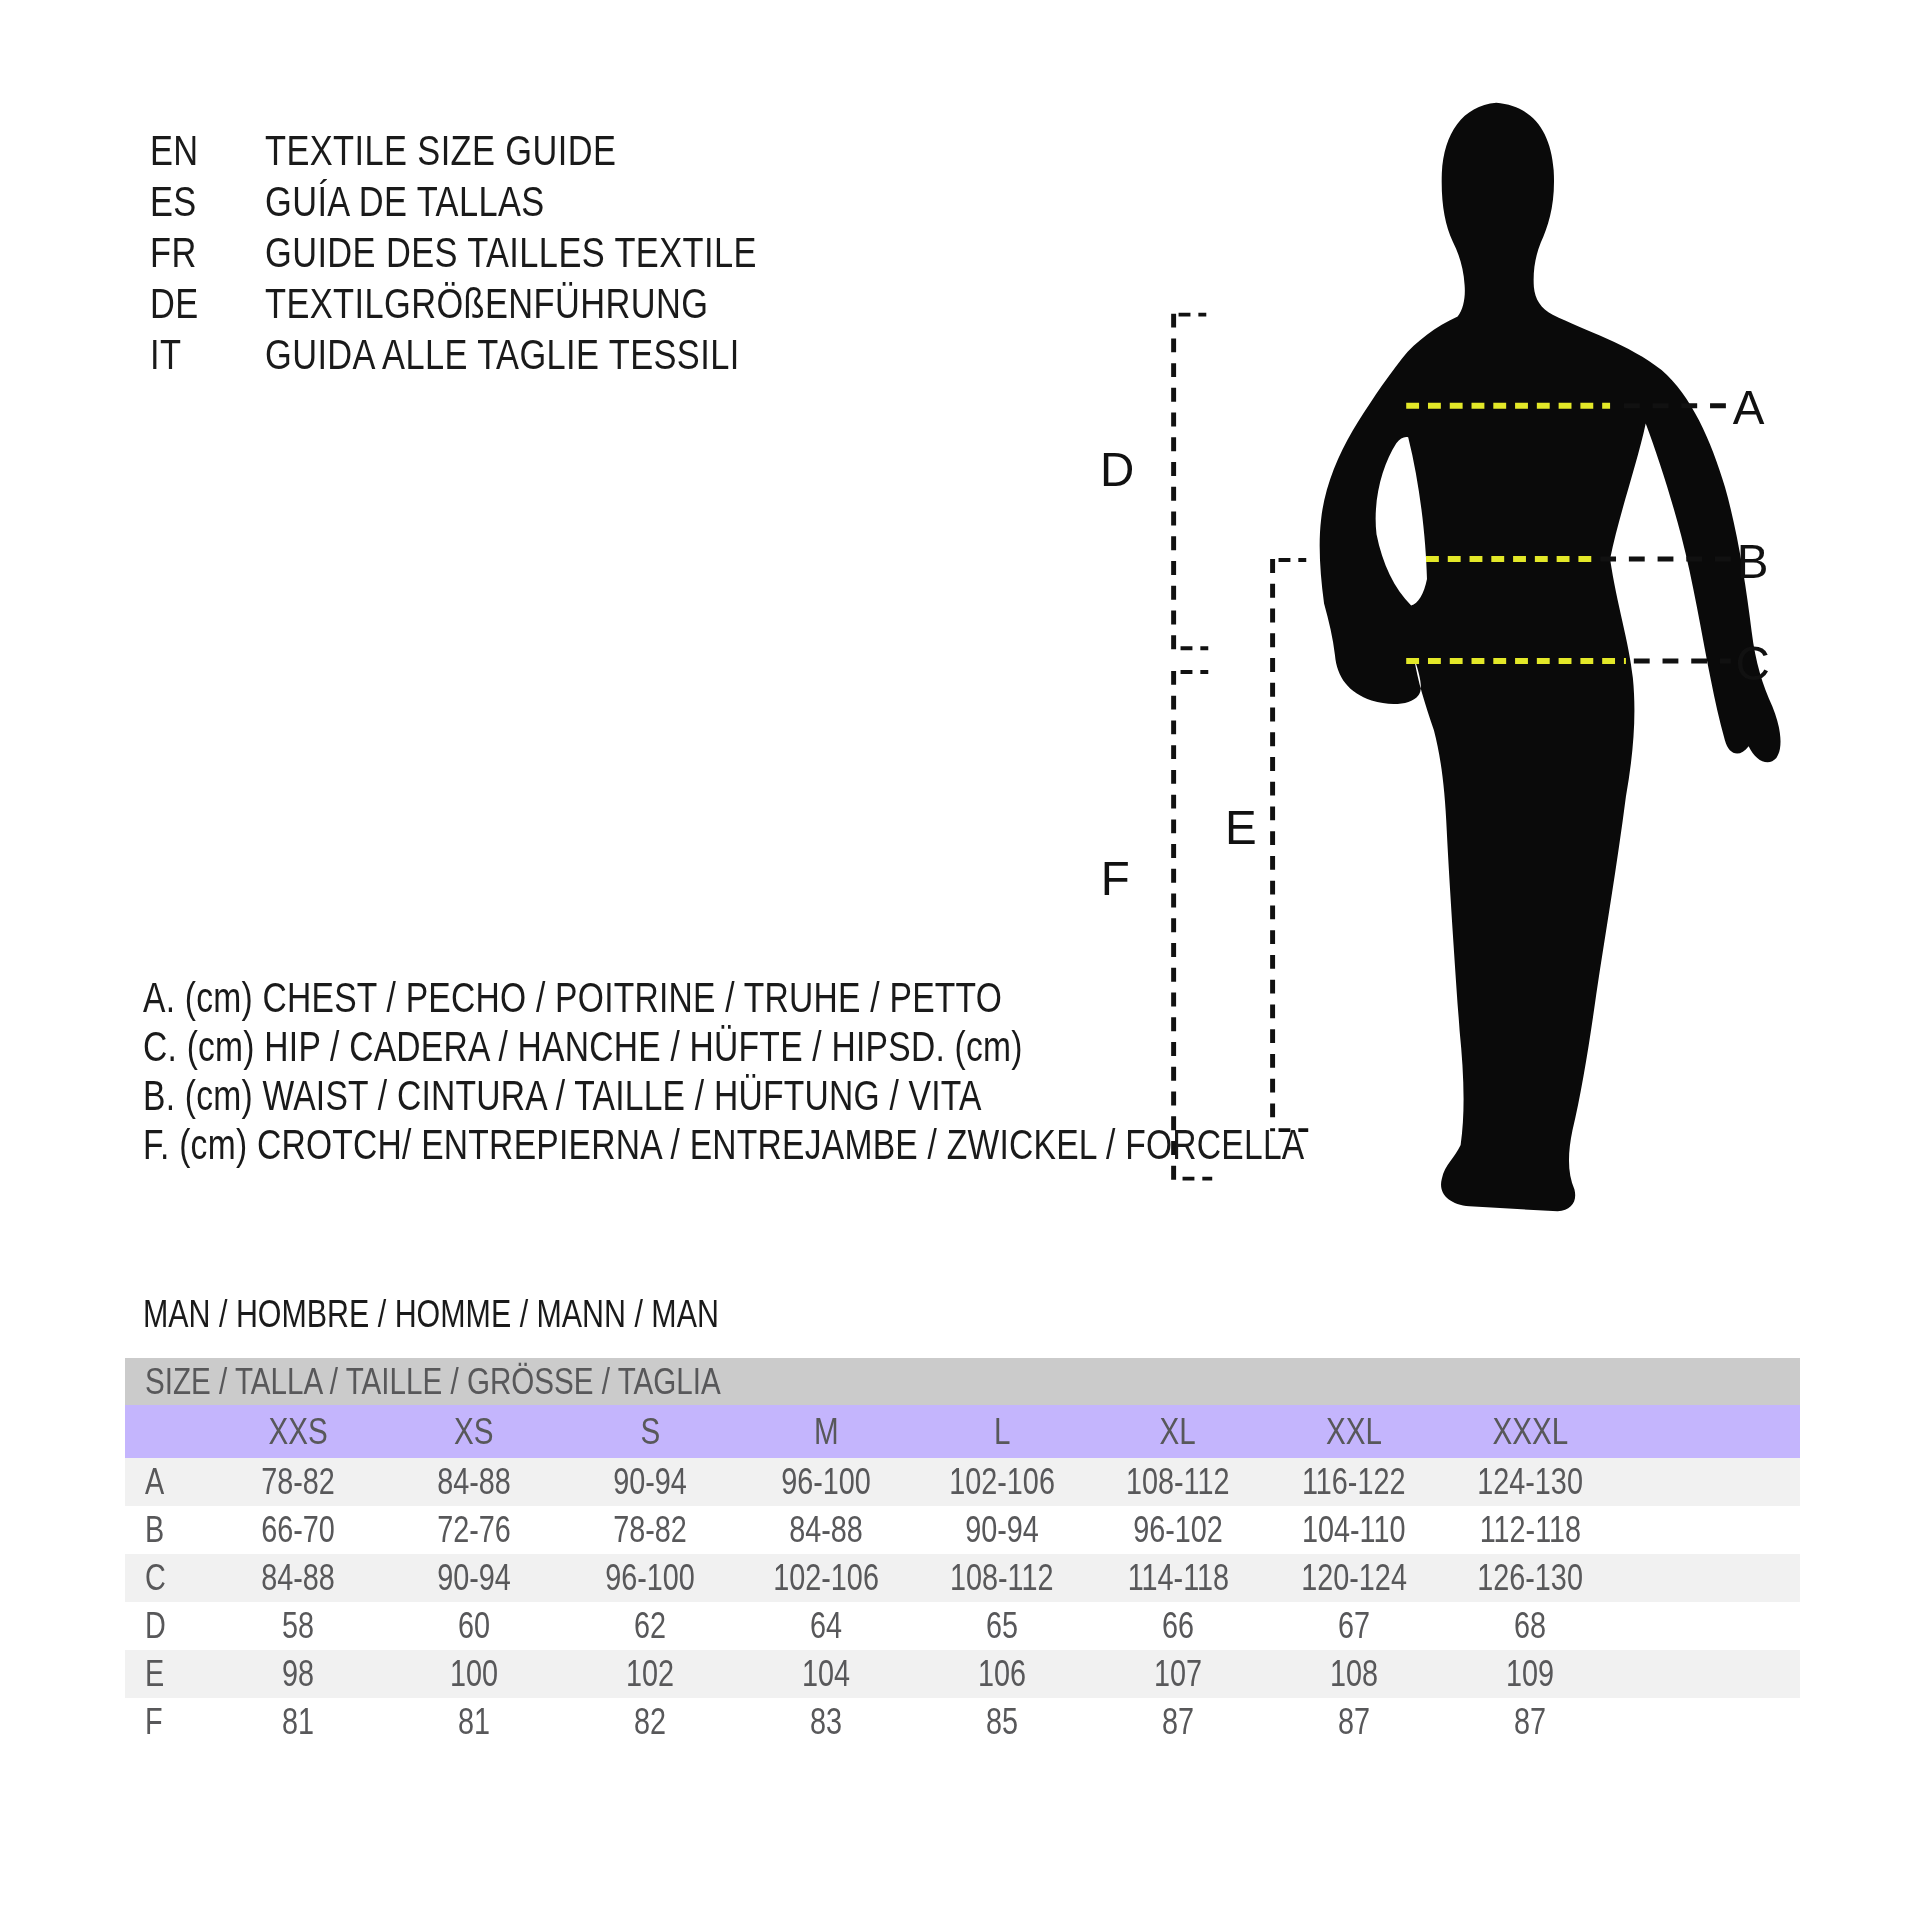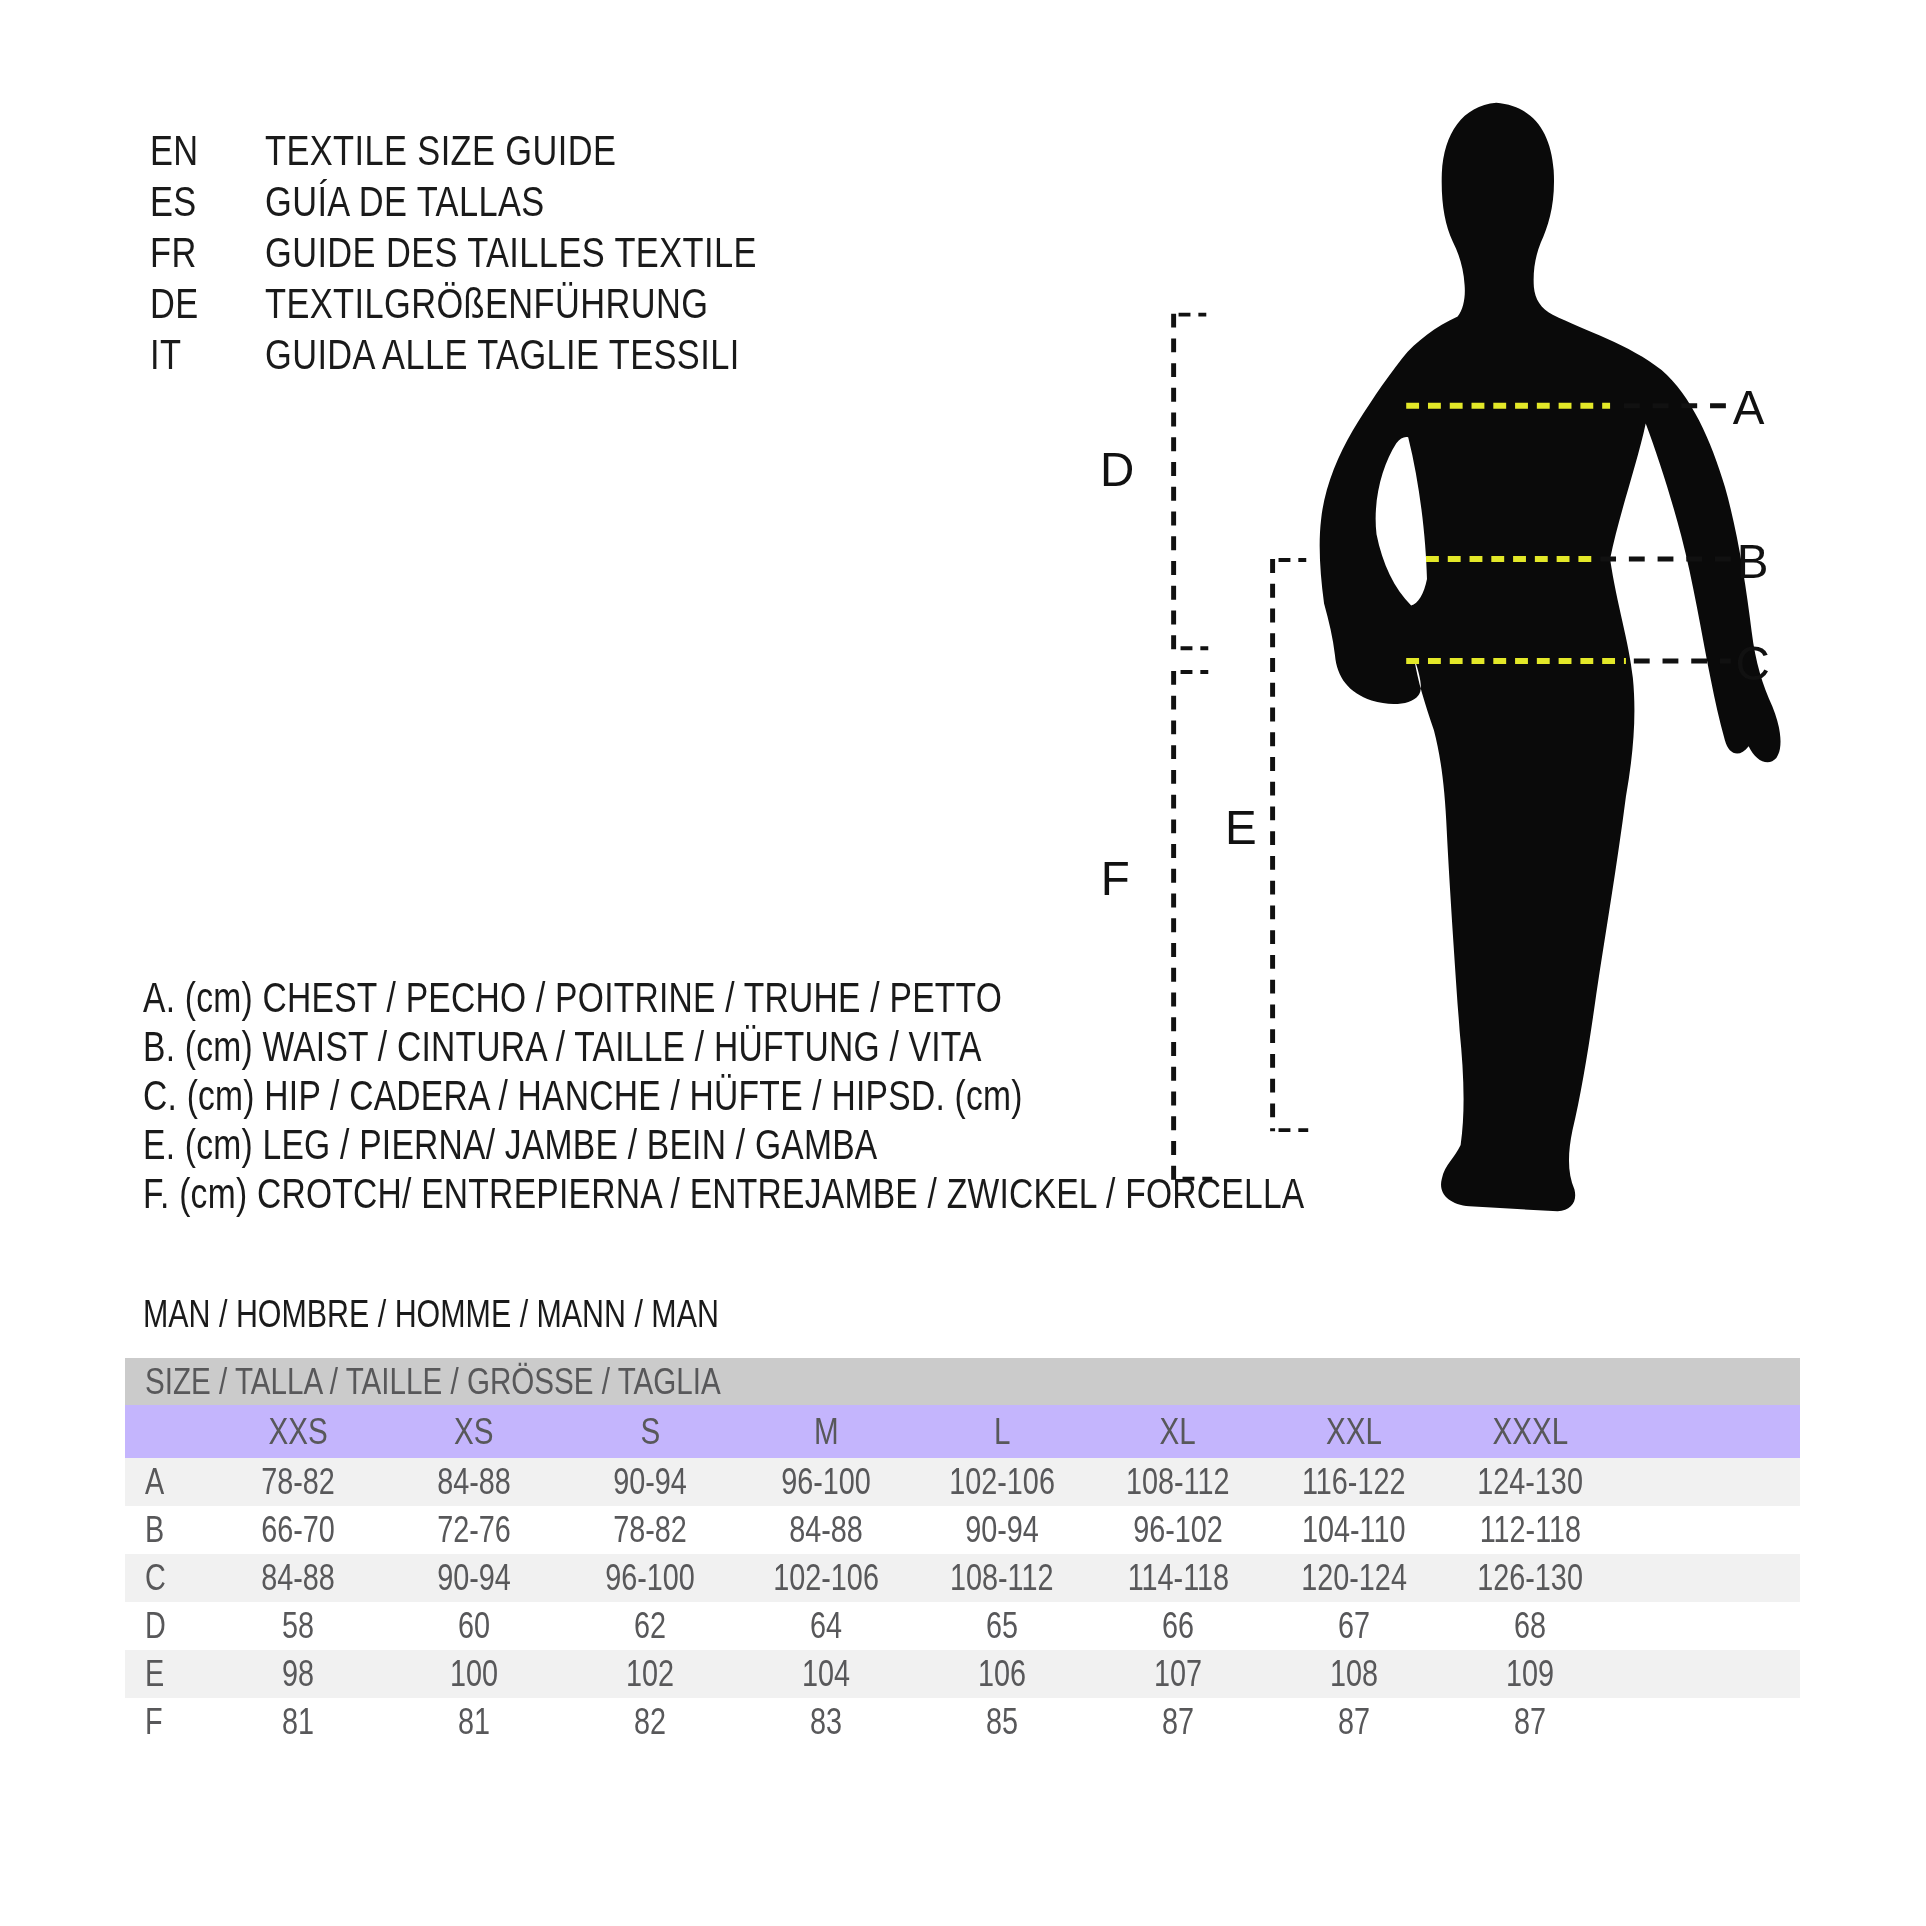--- a/index.html
+++ b/index.html
@@ -72,27 +72,24 @@
         <span class="lang-code cond">IT</span>
         <span class="lang-label cond">GUIDA ALLE TAGLIE TESSILI</span>
       </div>
     </div>
 
   <div class="meas-block">
       <div class="meas-row">
         <span class="cond">A. (cm) CHEST / PECHO / POITRINE / TRUHE / PETTO</span>
       </div>
       <div class="meas-row">
+        <span class="cond">C. (cm) HIP / CADERA / HANCHE / HÜFTE / HIPSD. (cm)</span>
+      </div>
+      <div class="meas-row">
         <span class="cond">B. (cm) WAIST / CINTURA / TAILLE / HÜFTUNG / VITA</span>
-      </div>
-      <div class="meas-row">
-        <span class="cond">C. (cm) HIP / CADERA / HANCHE / HÜFTE / HIPSD. (cm)</span>
-      </div>
-      <div class="meas-row">
-        <span class="cond">E. (cm) LEG / PIERNA/ JAMBE / BEIN / GAMBA</span>
       </div>
       <div class="meas-row">
         <span class="cond">F. (cm) CROTCH/ ENTREPIERNA / ENTREJAMBE / ZWICKEL / FORCELLA</span>
       </div>
     </div>
 
   <div class="gender-line">
     <span class="cond">MAN / HOMBRE / HOMME / MANN / MAN</span>
   </div>
 

